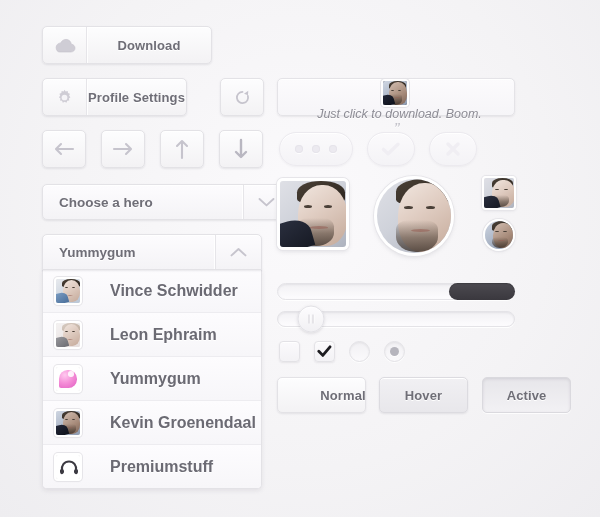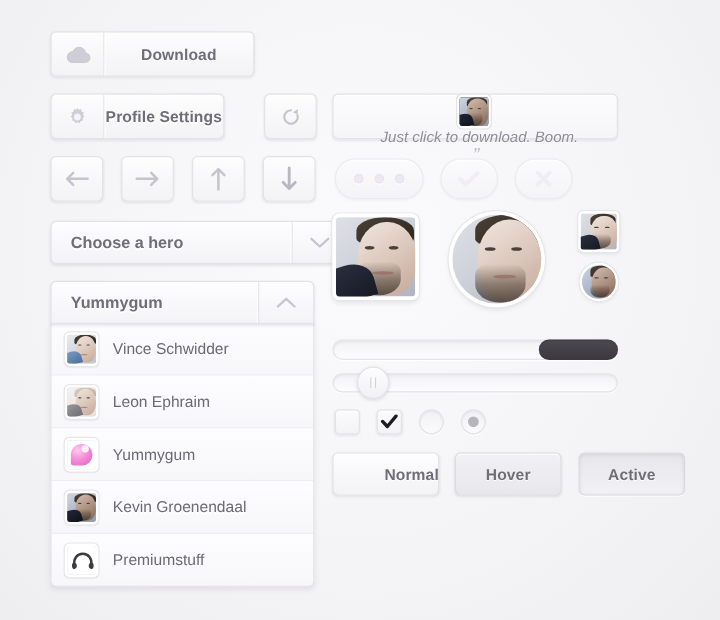--- a/index.html
+++ b/index.html
@@ -213,22 +213,22 @@
   .list-item:last-child { border-bottom: none; }
   .li-avatar {
     width: 28px; height: 28px; border-radius: 4px;
     border: 2px solid #ffffff;
     box-shadow: 0 0 0 1px #e6e5e9, 0 1px 1px rgba(140,138,148,0.12);
     box-sizing: border-box; overflow: hidden;
     flex: none; position: relative;
     background: #ddd;
   }
   .li-label {
-    margin-left: 12px;
-    font-size: 13px; font-weight: normal; color: #6b6a73;
+    margin-left: 28px;
+    font-size: 16px; font-weight: bold; color: #6b6a73;
     text-shadow: 0 1px 0 #fff;
   }
 
   
   #photo-square-large {
     left: 277px; top: 178px; width: 72px; height: 72px;
     border-radius: 6px;
     border: 3px solid #ffffff;
     box-shadow: 0 0 0 1px #e6e5e9, 0 2px 4px rgba(140,138,148,0.2);
     box-sizing: border-box; overflow: hidden;

